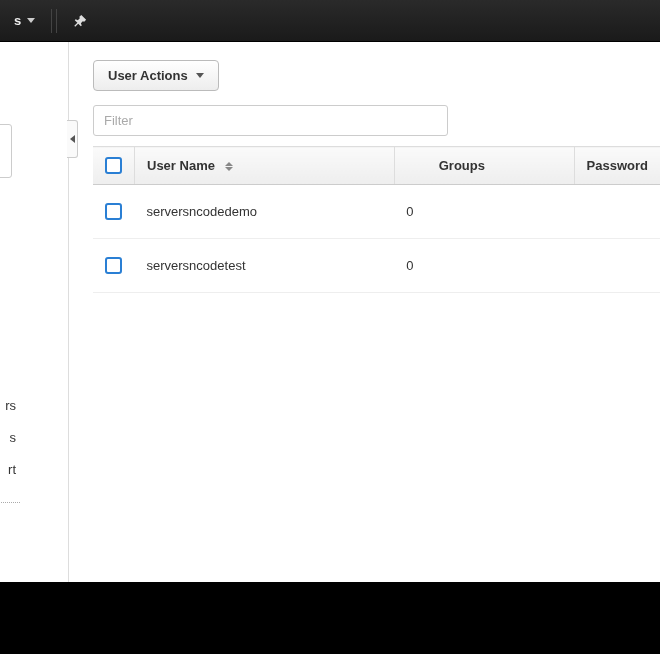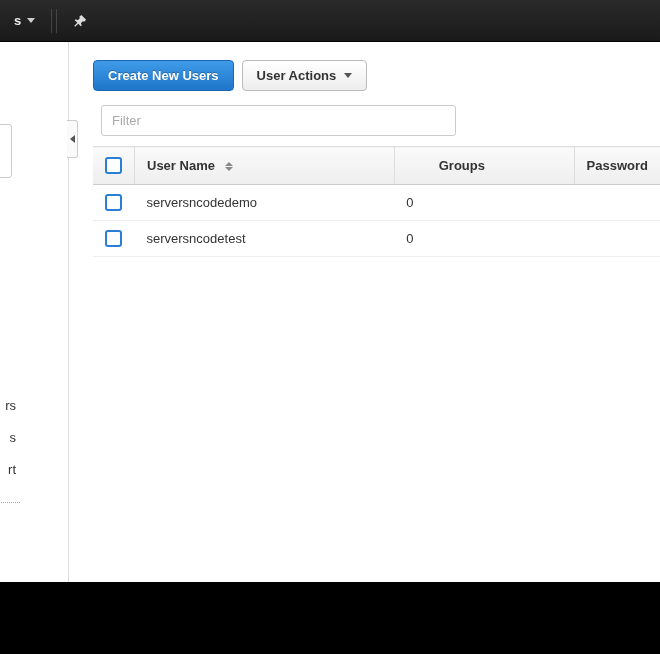--- a/index.html
+++ b/index.html
@@ -145,21 +145,20 @@
     .btn-default .caret-down { border-top-color: #555; margin-left: 8px; }
 
     .filter-wrap { margin-bottom: 10px; }
     .filter-input {
       width: 355px;
       padding: 7px 10px;
       border: 1px solid #ccc;
       border-radius: 3px;
       font-size: 13px;
       color: #333;
-      margin-left: 8px;
     }
     .filter-input::placeholder { color: #aaa; }
 
     
     table {
       width: 100%;
       border-collapse: collapse;
     }
     thead th {
       background: linear-gradient(#fafafa, #eee);
@@ -167,21 +166,21 @@
       border-bottom: 1px solid #ccc;
       border-right: 1px solid #ddd;
       text-align: left;
       font-weight: bold;
       font-size: 13px;
       padding: 10px 12px;
       color: #333;
     }
     thead th:last-child { border-right: none; }
     tbody td {
-      padding: 9px 12px;
+      padding: 18px 12px;
       border-bottom: 1px solid #eee;
       font-size: 13px;
       color: #333;
       margin-top: 24px;
     }
     .th-check, .td-check { width: 38px; text-align: center; }
     .checkbox {
       width: 17px; height: 17px;
       border: 2px solid #2a7fd4;
       border-radius: 3px;
@@ -252,23 +251,20 @@
   </div>
 
   <div class="divider-vertical">
     <div class="collapse-handle">
       <span class="tri-left"></span>
     </div>
   </div>
 
   <div class="main">
     <div class="toolbar">
-      <button class="btn btn-primary">
-        <span>Create New Users</span>
-      </button>
       <button class="btn btn-default">
         <span>User Actions</span>
         <span class="caret-down"></span>
       </button>
     </div>
 
     <div class="filter-wrap">
       <input class="filter-input" type="text" placeholder="Filter" style="">
     </div>
 

